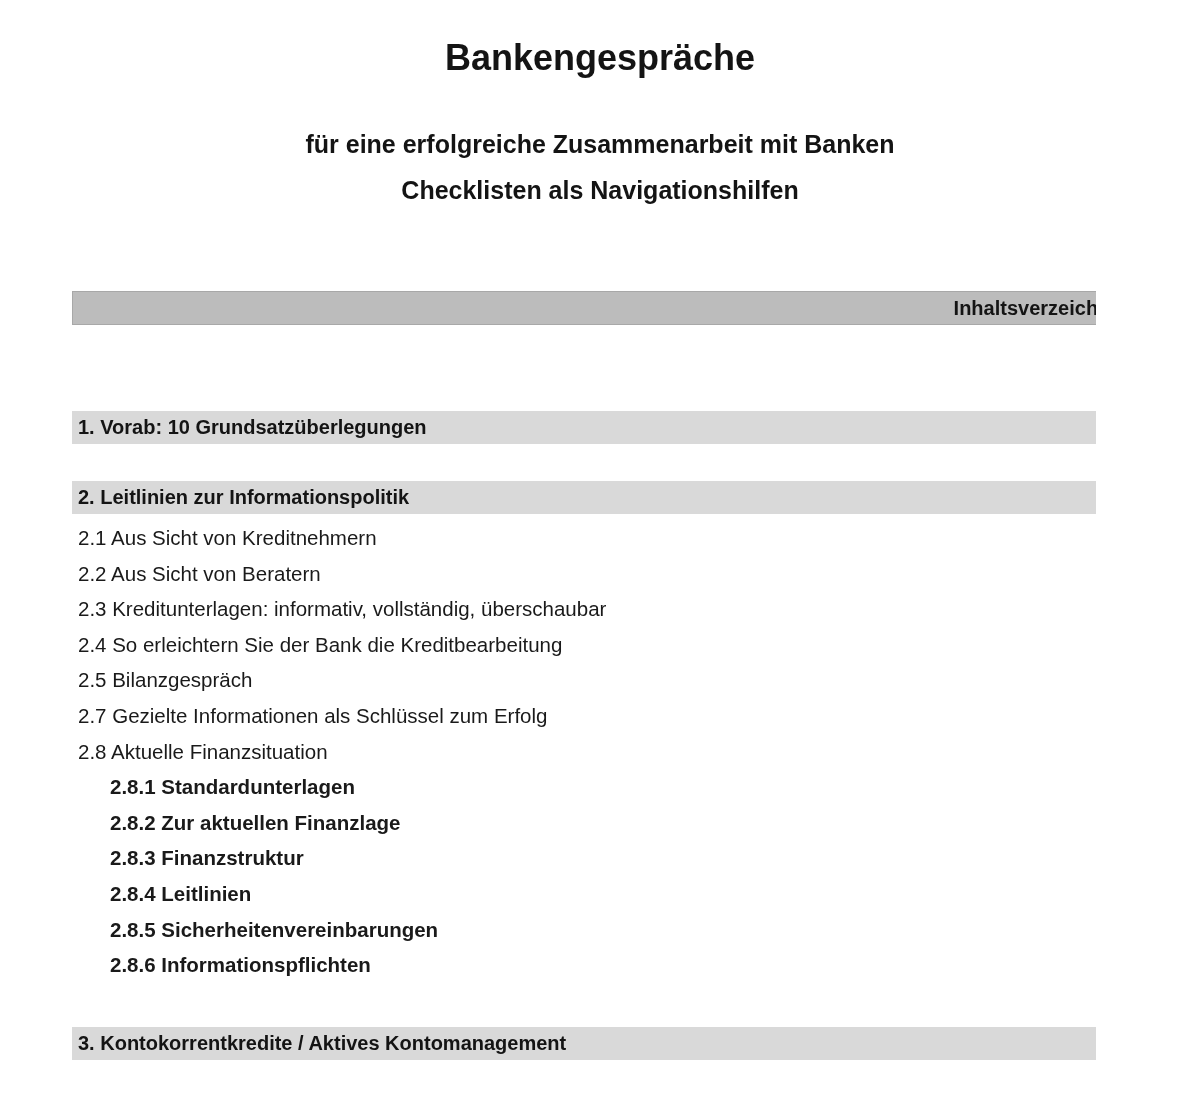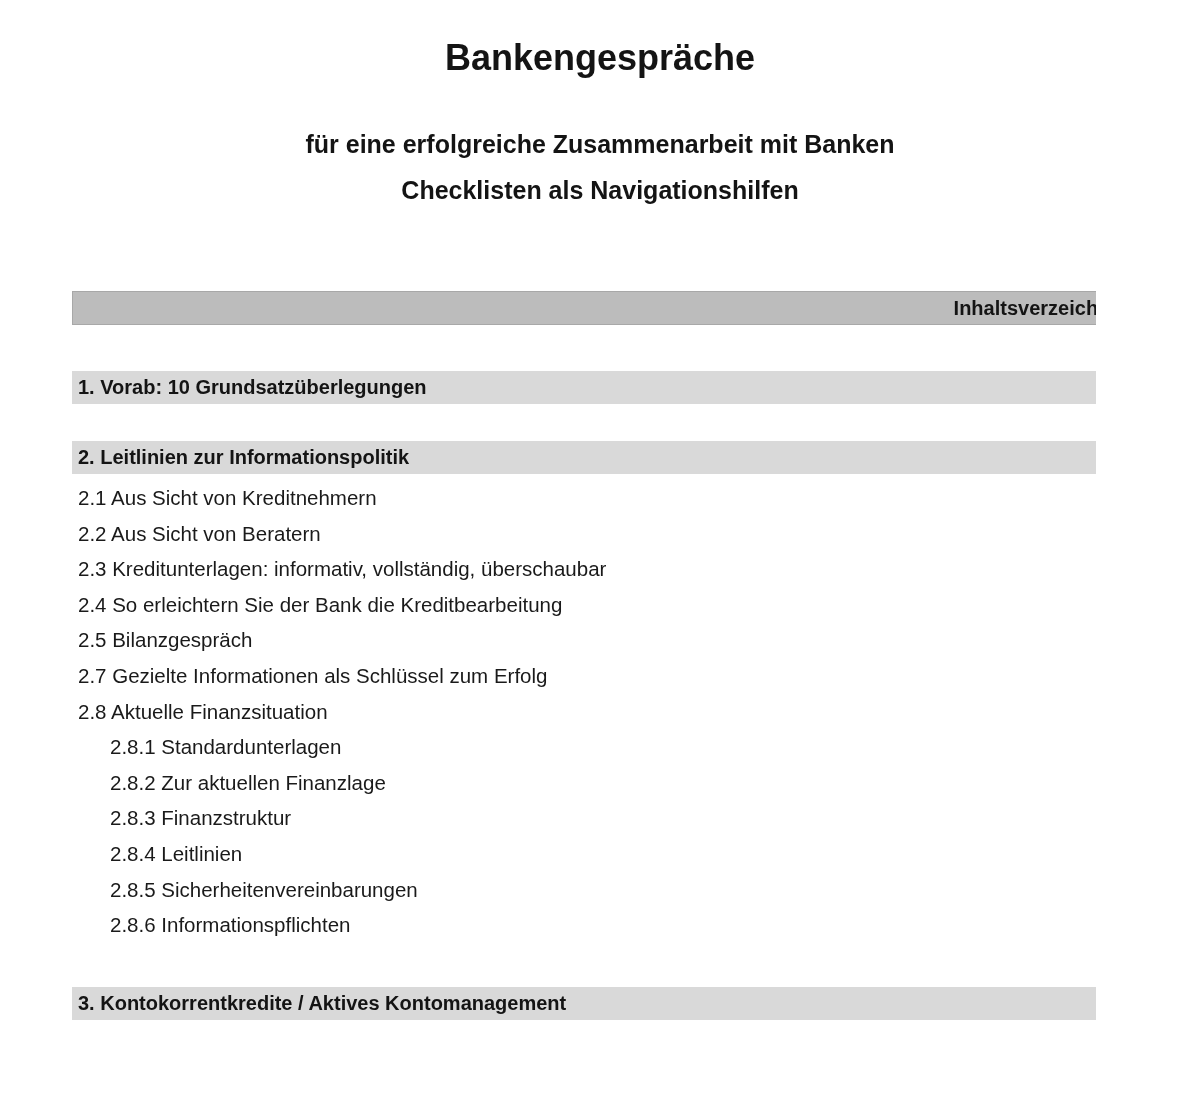--- a/index.html
+++ b/index.html
@@ -50,36 +50,37 @@
   }
   .section-bar {
     background: #d9d9d9;
     height: 33px;
     line-height: 33px;
     padding-left: 6px;
     font-size: 20px;
     font-weight: bold;
     color: #141414;
   }
-  .section-bar.sec1 { margin-top: 46px; }
+  .section-bar.sec1 { margin-top: 86px; }
   .section-bar.sec2 { margin-top: 37px; }
   .section-bar.sec3 { margin-top: 44px; }
   .toc-items {
     list-style: none;
     margin: 6px 0 8px 0;
     padding: 0;
     font-size: 20.5px;
   }
   .toc-items li {
     line-height: 35.6px;
     padding-left: 6px;
     white-space: nowrap;
   }
   .toc-items li.lvl2 {
     padding-left: 38px;
+    font-weight: bold;
   }
 </style>
 </head>
 <body>
 
 <div class="page">
   <div class="content">
 
     <h1 class="doc-title">Bankengespräche</h1>
 

